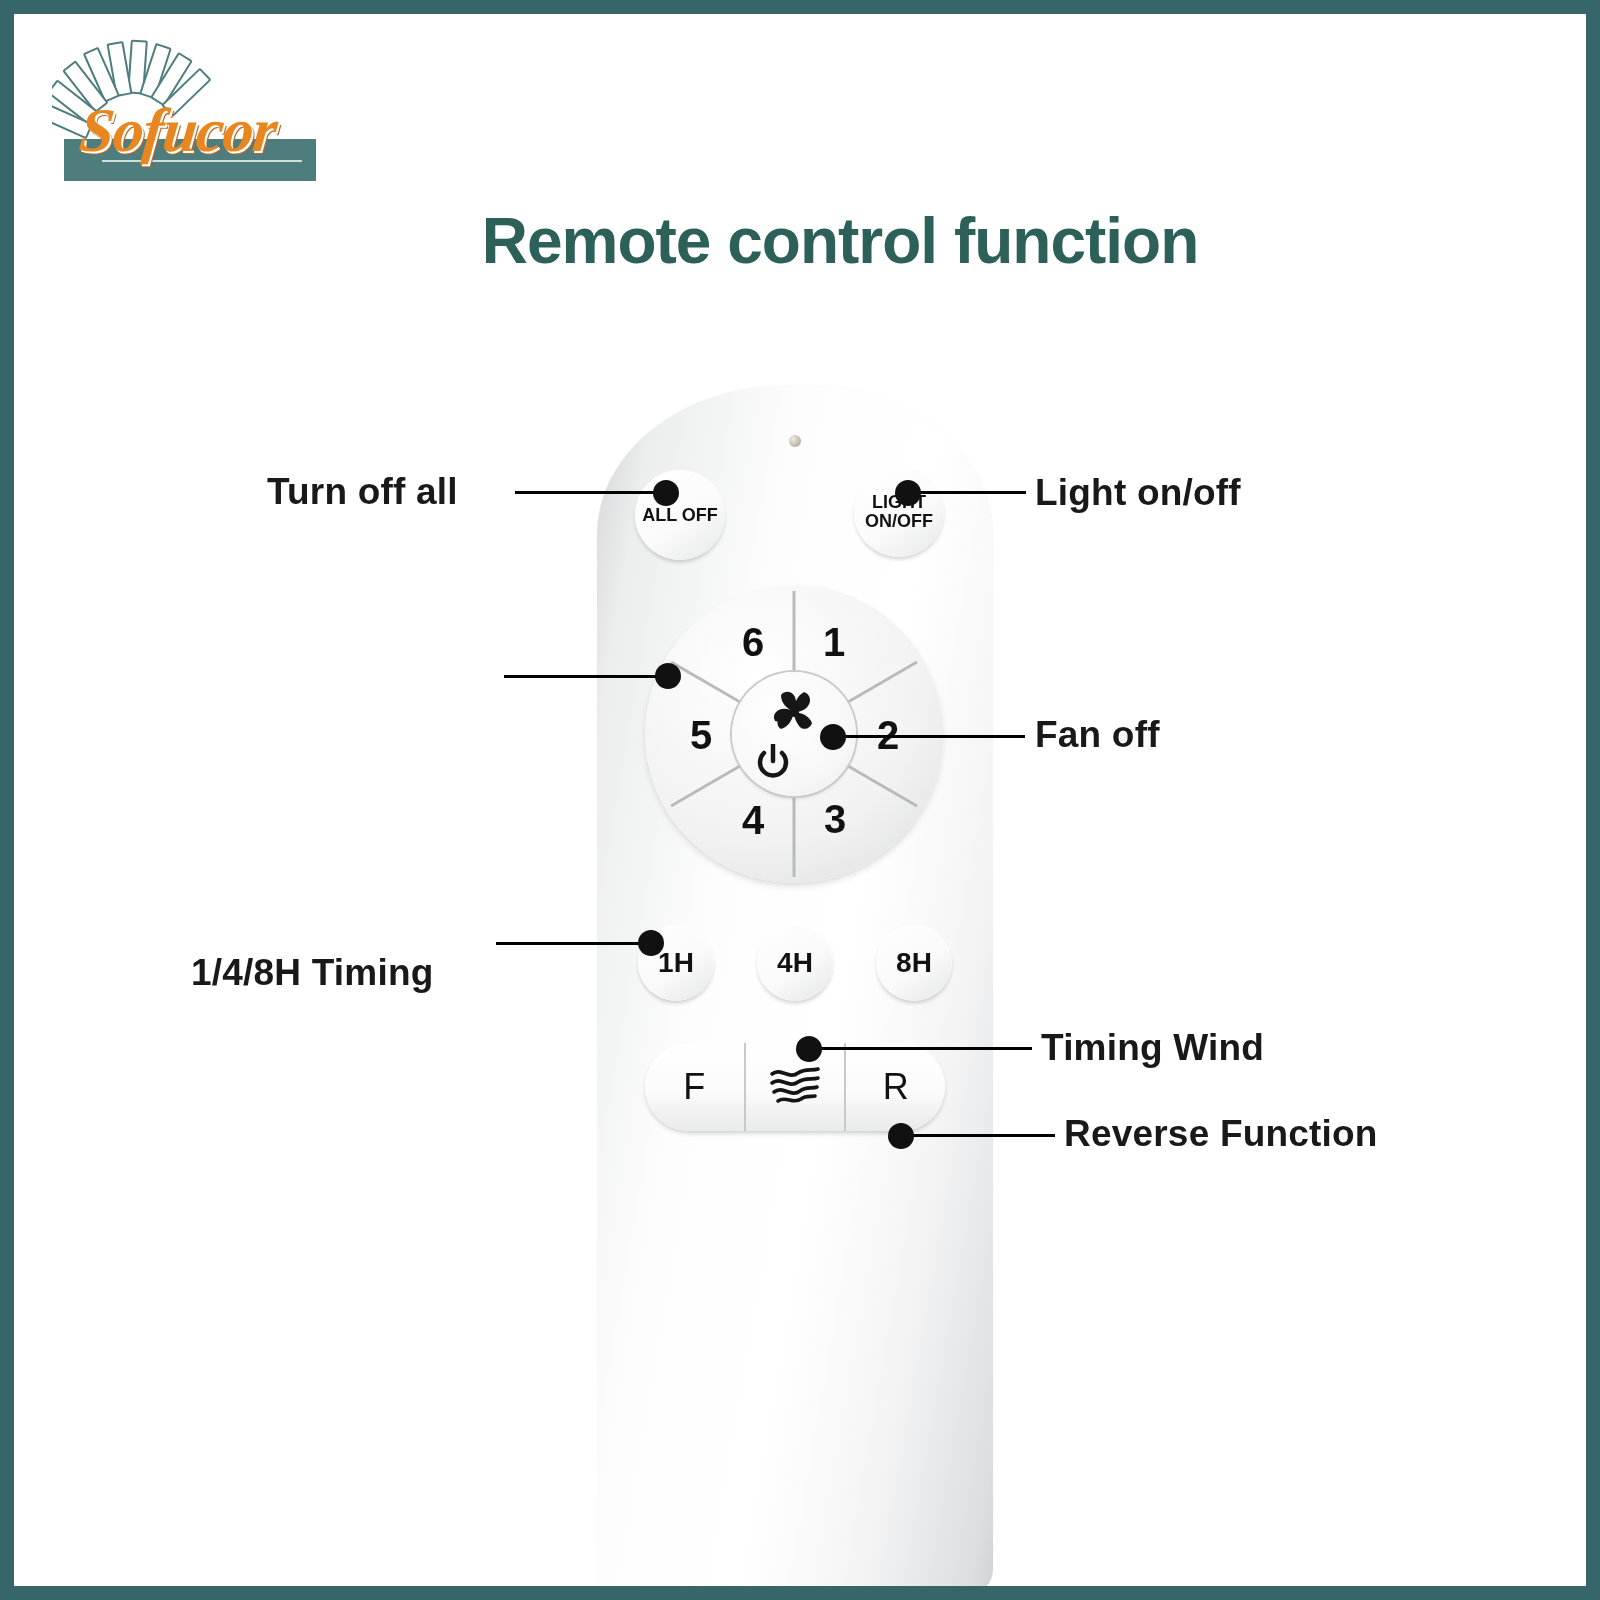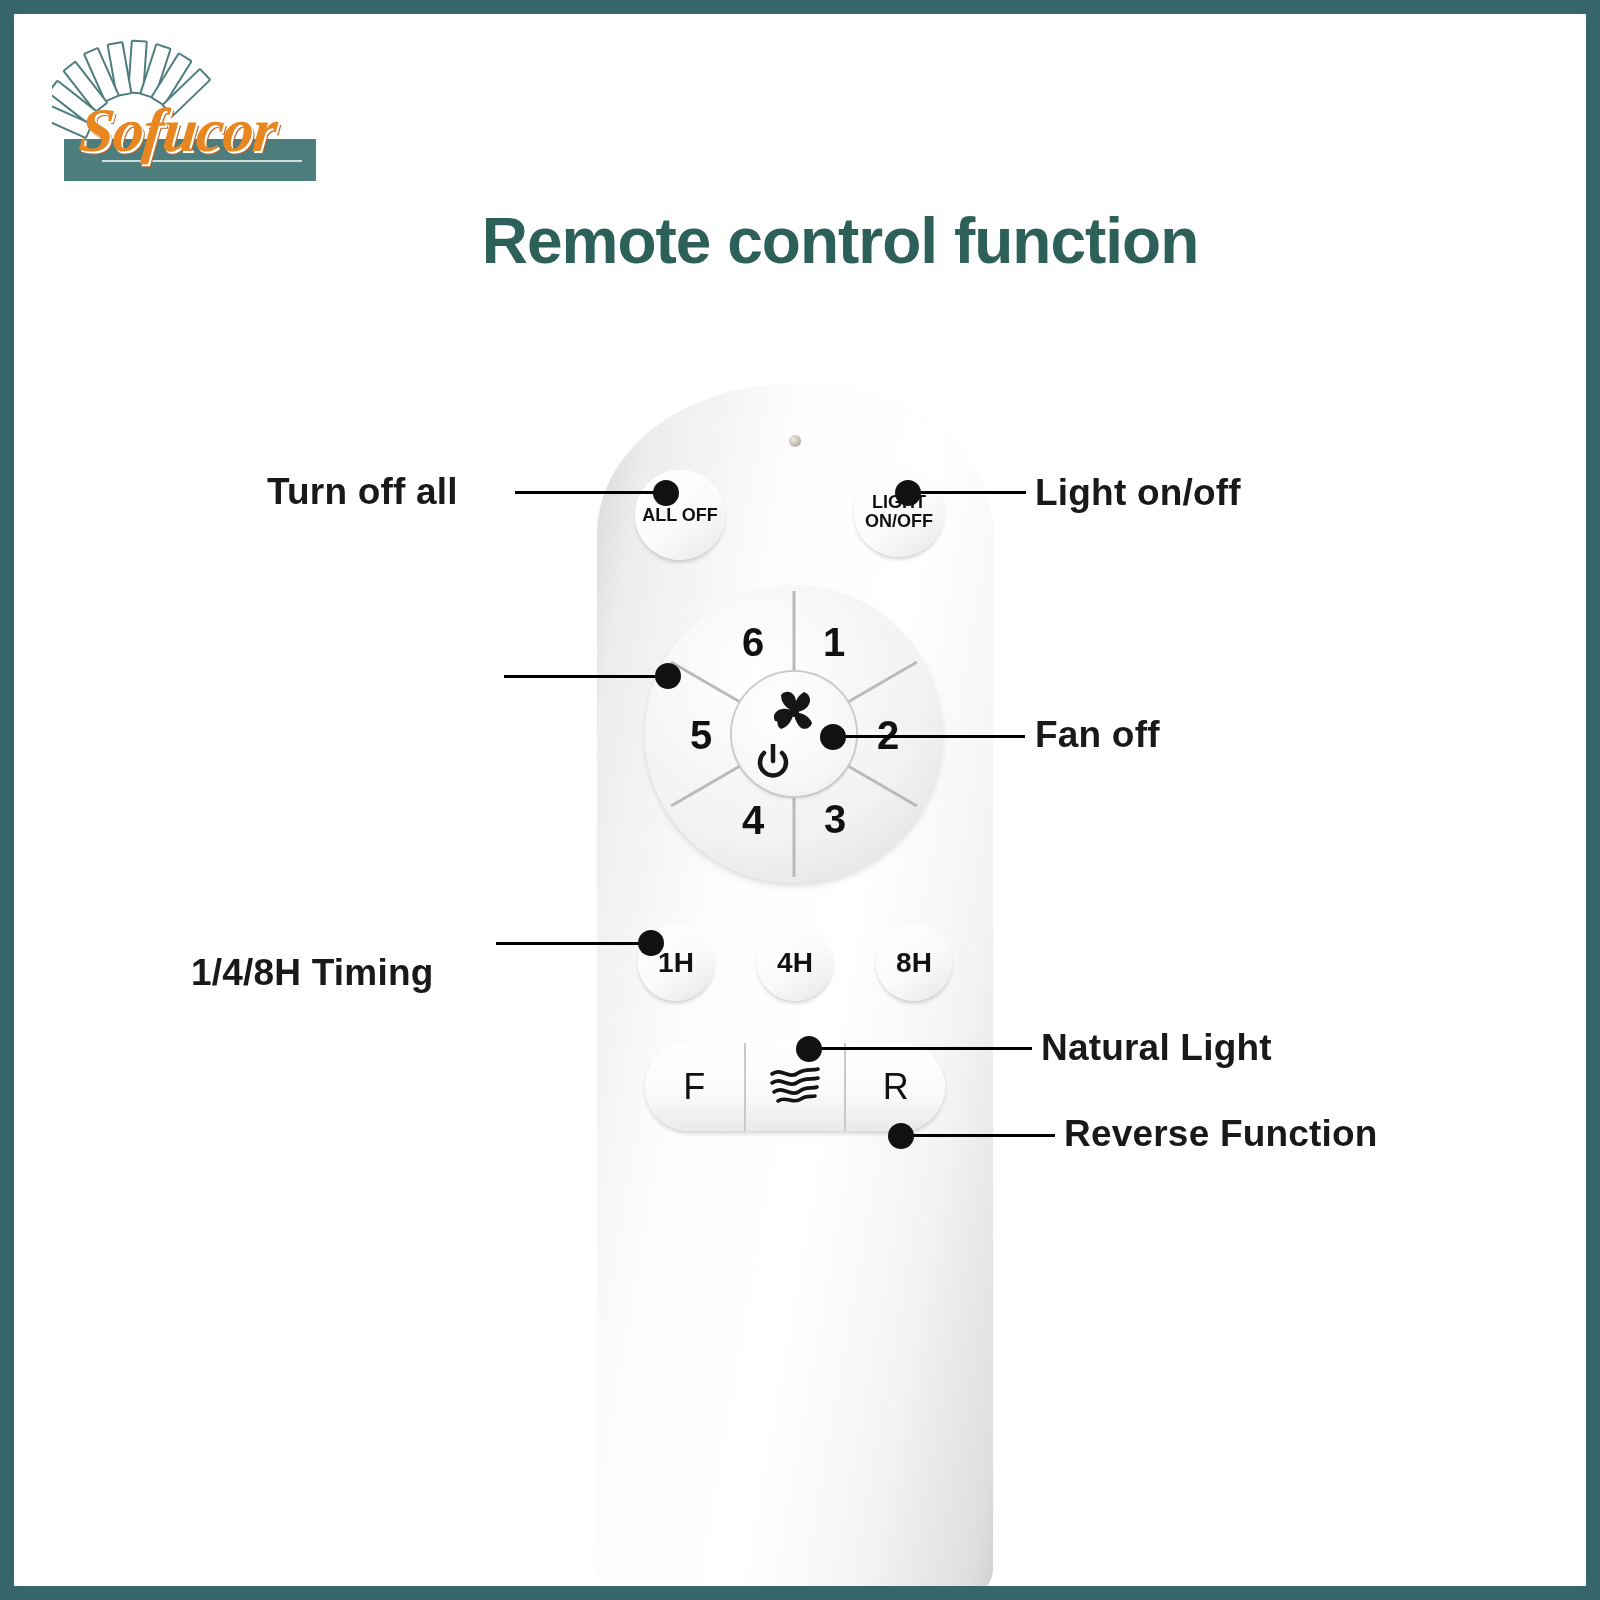--- a/index.html
+++ b/index.html
@@ -261,21 +261,21 @@
   <div class="dot" style="left:624px;top:916px;"></div>
 
   <div class="ann right" style="left:1021px;top:458px;">Light on/off</div>
   <div class="lead" style="left:902px;top:477px;width:110px;"></div>
   <div class="dot" style="left:881px;top:466px;"></div>
 
   <div class="ann right" style="left:1021px;top:700px;">Fan off</div>
   <div class="lead" style="left:825px;top:721px;width:186px;"></div>
   <div class="dot" style="left:806px;top:710px;"></div>
 
-  <div class="ann right" style="left:1027px;top:1013px;">Natural Light</div>
+  <div class="ann right" style="left:1027px;top:1013px;">Timing Wind</div>
   <div class="lead" style="left:806px;top:1033px;width:212px;"></div>
   <div class="dot" style="left:782px;top:1022px;"></div>
 
   <div class="ann right" style="left:1050px;top:1099px;">Reverse Function</div>
   <div class="lead" style="left:895px;top:1120px;width:146px;"></div>
   <div class="dot" style="left:874px;top:1109px;"></div>
 
 </div>
 
 </body></html>

